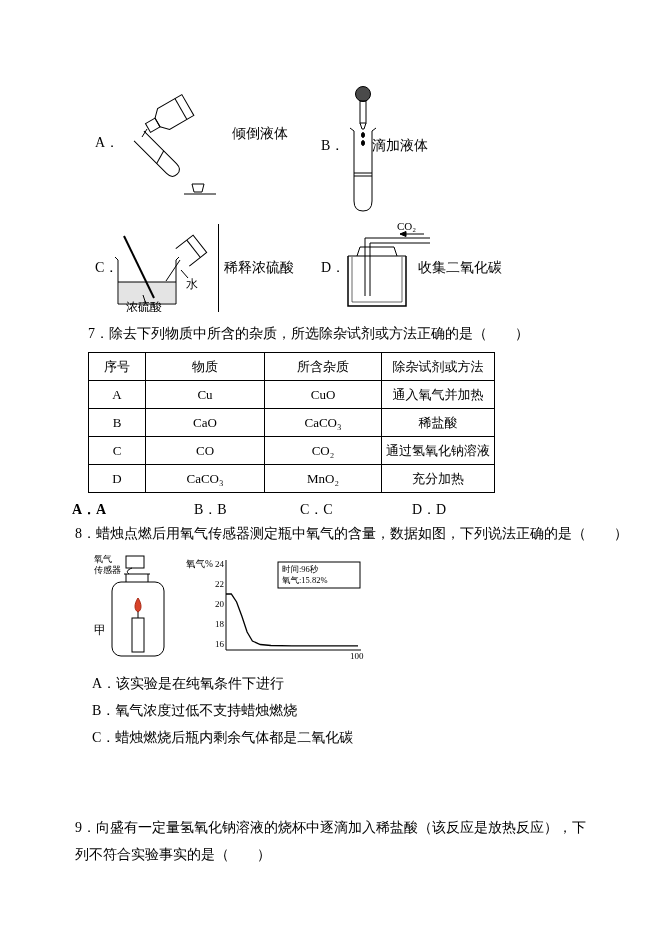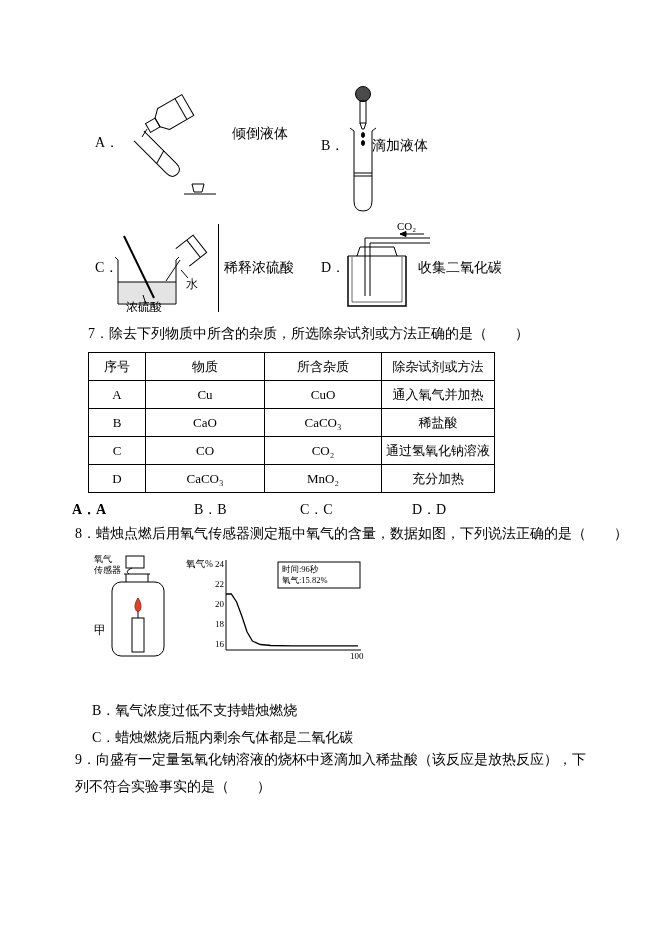--- a/index.html
+++ b/index.html
@@ -162,18 +162,19 @@
     <text x="40" y="95" font-size="9" text-anchor="end">16</text>
     <line x1="42" y1="8" x2="42" y2="98"></line>
     <line x1="42" y1="98" x2="177" y2="98"></line>
     <text x="166" y="107" font-size="9">100</text>
     <rect x="94" y="10" width="82" height="26" style="fill:#fff;"></rect>
     <text x="98" y="20" font-size="8.5">时间:96秒</text>
     <text x="98" y="31" font-size="8.5">氧气:15.82%</text>
     <polyline points="42.0,42.0 47.3,42.0 52.6,50.0 57.8,64.0 63.1,80.0 68.4,89.0 76.3,92.5 86.9,93.5 108.0,93.8 168.7,93.8 174.0,93.8" style="stroke-width:1.3;"></polyline>
   </svg>
 
+  <div class="abs txt" style="left:92px;top:674px;">A．该实验是在纯氧条件下进行</div>
   <div class="abs txt" style="left:92px;top:728px;">C．蜡烛燃烧后瓶内剩余气体都是二氧化碳</div>
   <div class="abs txt" style="left:92px;top:701px;">B．氧气浓度过低不支持蜡烛燃烧</div>
 
-  <div class="abs wrap" style="left:75px;top:746px;width:515px;">9．向盛有一定量氢氧化钠溶液的烧杯中逐滴加入稀盐酸（该反应是放热反应），下列不符合实验事实的是（　　）</div>
+  <div class="abs wrap" style="left:75px;top:814px;width:515px;">9．向盛有一定量氢氧化钠溶液的烧杯中逐滴加入稀盐酸（该反应是放热反应），下列不符合实验事实的是（　　）</div>
 
 </div>
 
 </body></html>

